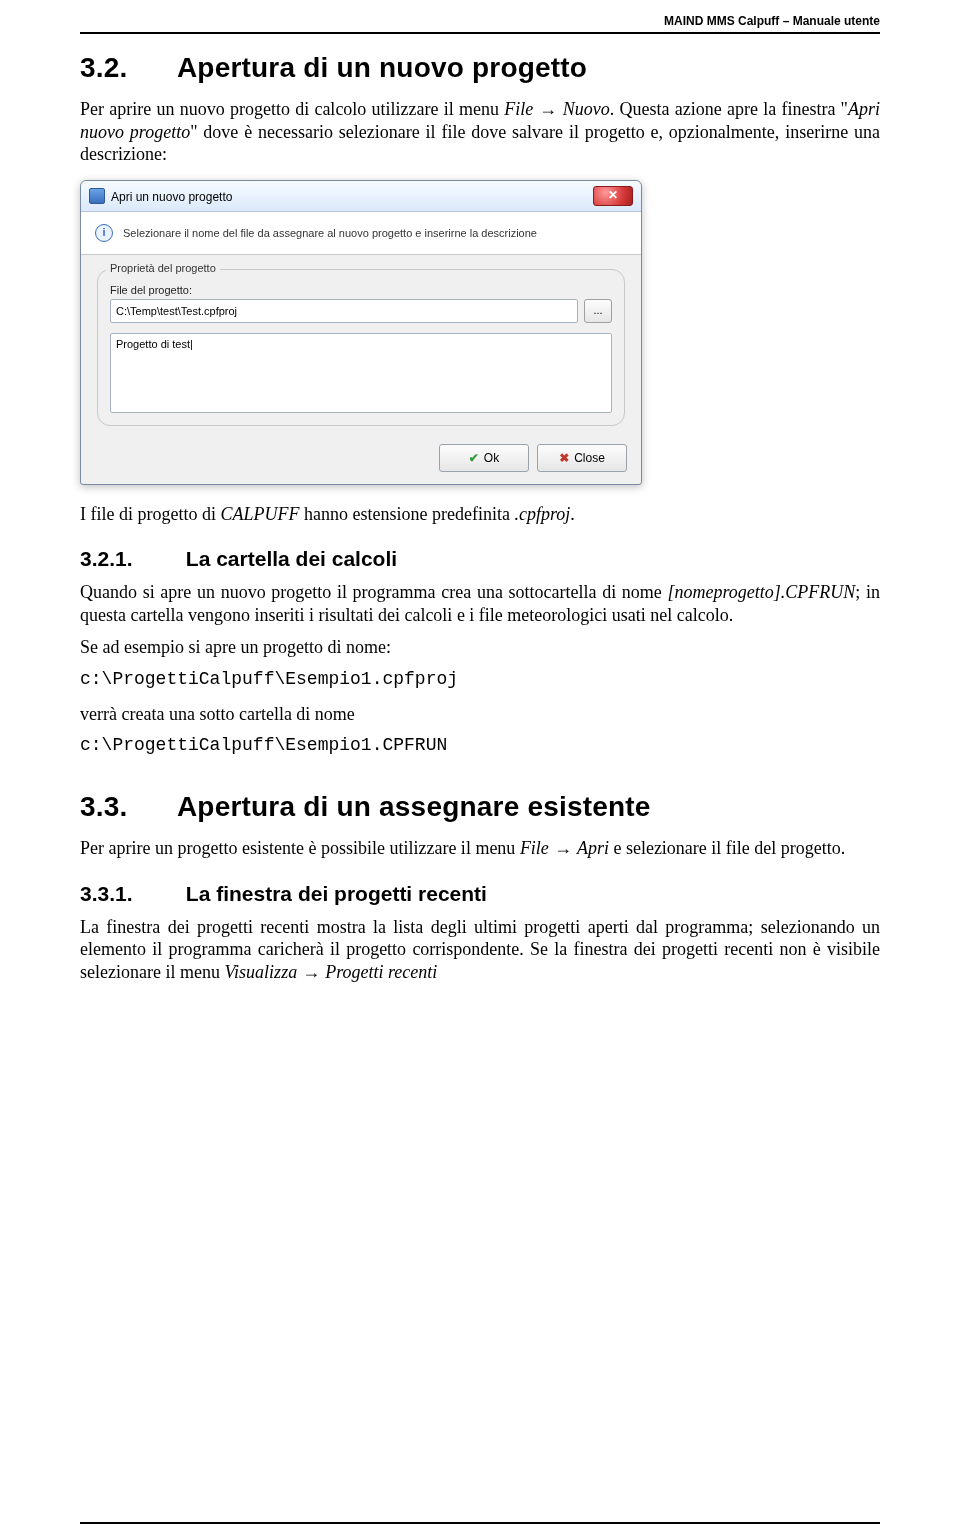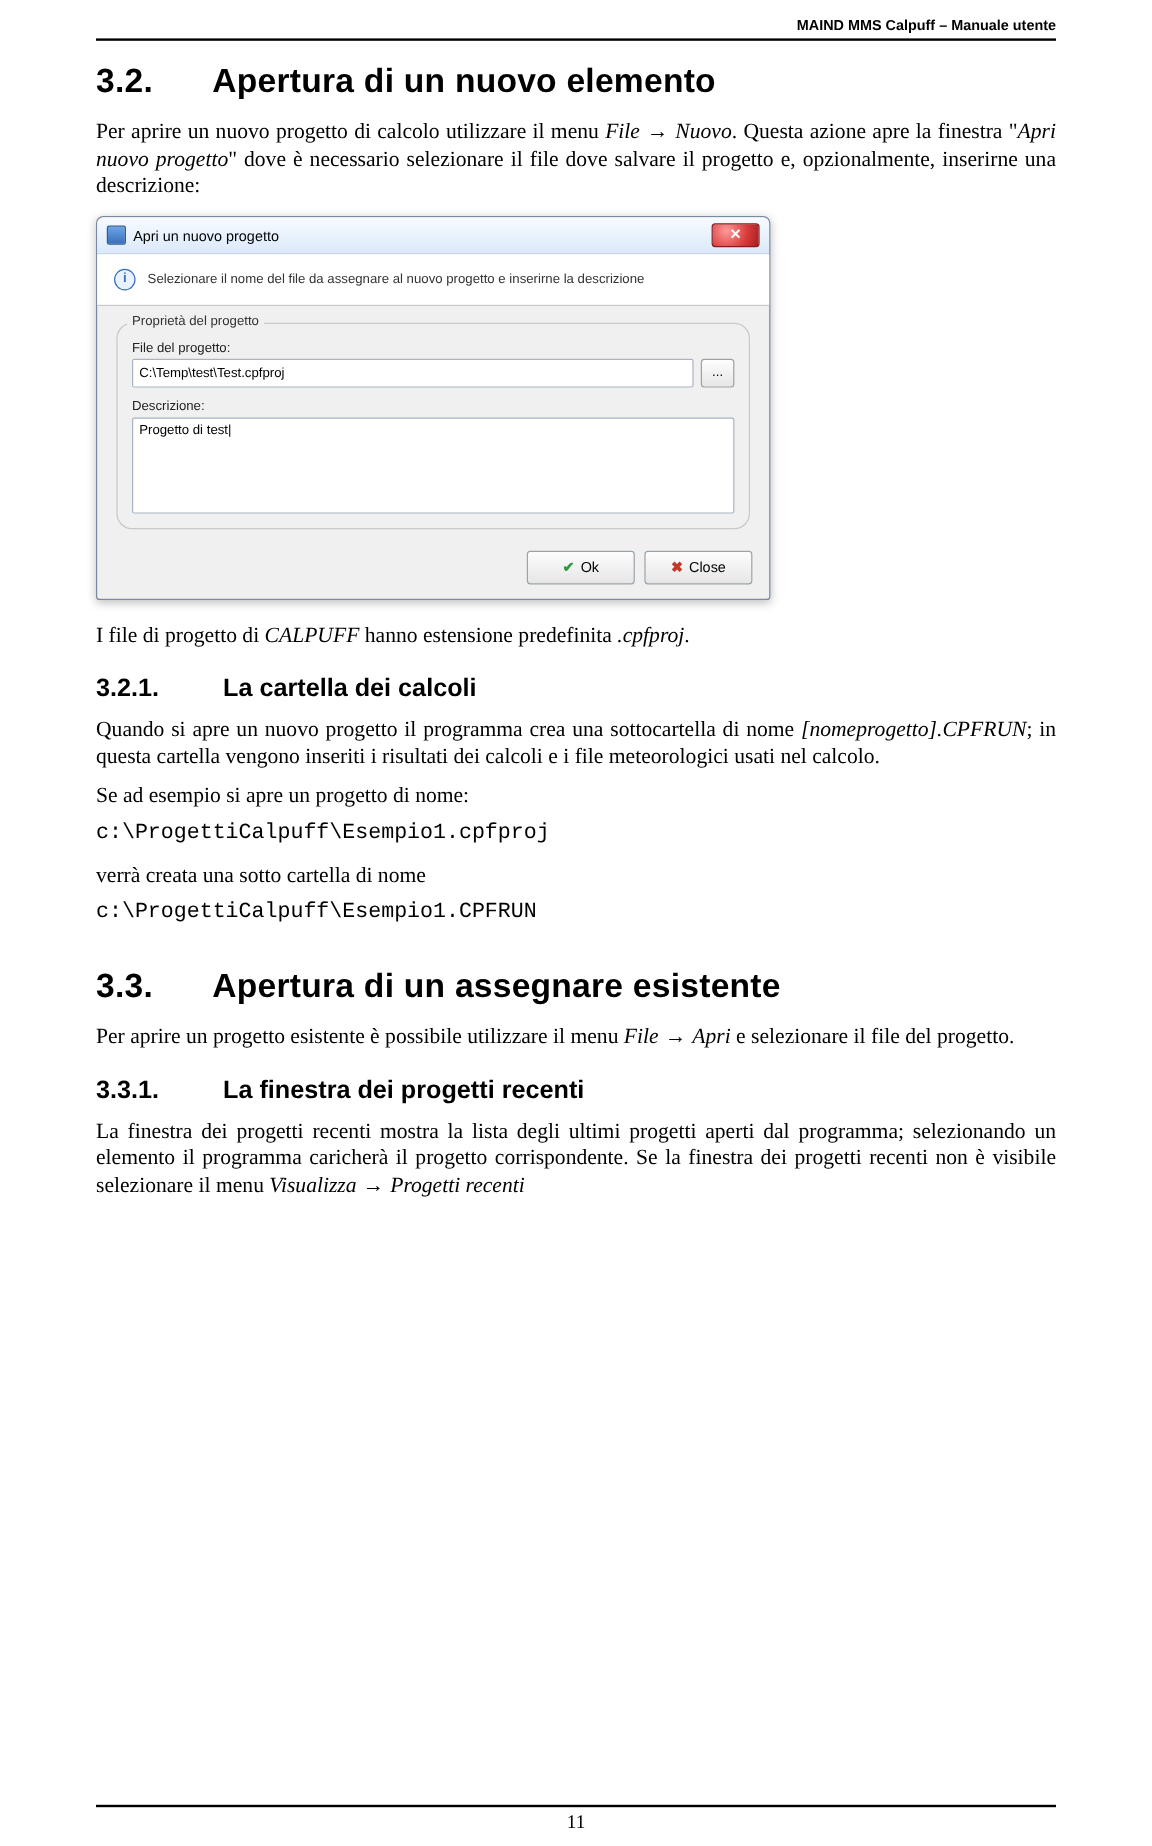--- a/index.html
+++ b/index.html
@@ -220,21 +220,21 @@
 </head>
 <body>
 
 <div class="page">
 
   <div class="top-header">MAIND MMS Calpuff – Manuale utente</div>
   <hr class="top-rule">
 
   <h1 class="sec">
     <span class="num">3.2.</span>
-    <span>Apertura di un nuovo elemento</span>
+    <span>Apertura di un nuovo progetto</span>
   </h1>
 
   <p class="body">
     <span>Per aprire un nuovo progetto di calcolo utilizzare il menu </span><span class="italic">File</span><span class="arrow"> → </span><span class="italic">Nuovo</span><span>. Questa azione apre la finestra "</span><span class="italic">Apri nuovo progetto</span><span>" dove è necessario selezionare il file dove salvare il progetto e, opzionalmente, inserirne una descrizione:</span>
   </p>
 
   <div class="dialog-wrap">
     <div class="dialog">
       <div class="dlg-titlebar">
         <div class="dlg-title-left">
@@ -250,21 +250,20 @@
       <div class="dlg-body">
         <div class="groupbox">
           <div class="group-legend">Proprietà del progetto</div>
 
           <div class="field-label">File del progetto:</div>
           <div class="field-row">
             <div class="textbox">C:\Temp\test\Test.cpfproj</div>
             <div class="browse-btn">...</div>
           </div>
 
-          <div class="field-label">Descrizione:</div>
           <div class="textarea">Progetto di test|</div>
         </div>
       </div>
       <div class="dlg-footer">
         <div class="btn">
           <span class="ok-glyph">✔</span>
           <span>Ok</span>
         </div>
         <div class="btn">
           <span class="close-glyph">✖</span>
@@ -305,16 +304,15 @@
     <span class="num">3.3.1.</span>
     <span>La finestra dei progetti recenti</span>
   </h2>
 
   <p class="body">
     <span>La finestra dei progetti recenti mostra la lista degli ultimi progetti aperti dal programma; selezionando un elemento il programma caricherà il progetto corrispondente.  Se la finestra dei progetti recenti non è visibile selezionare il menu </span><span class="italic">Visualizza</span><span class="arrow"> → </span><span class="italic">Progetti recenti</span>
   </p>
 
   <div class="bottom-area">
     <hr class="bottom-rule">
-    <div class="page-num">11</div>
   </div>
 
 </div>
 
 </body></html>

